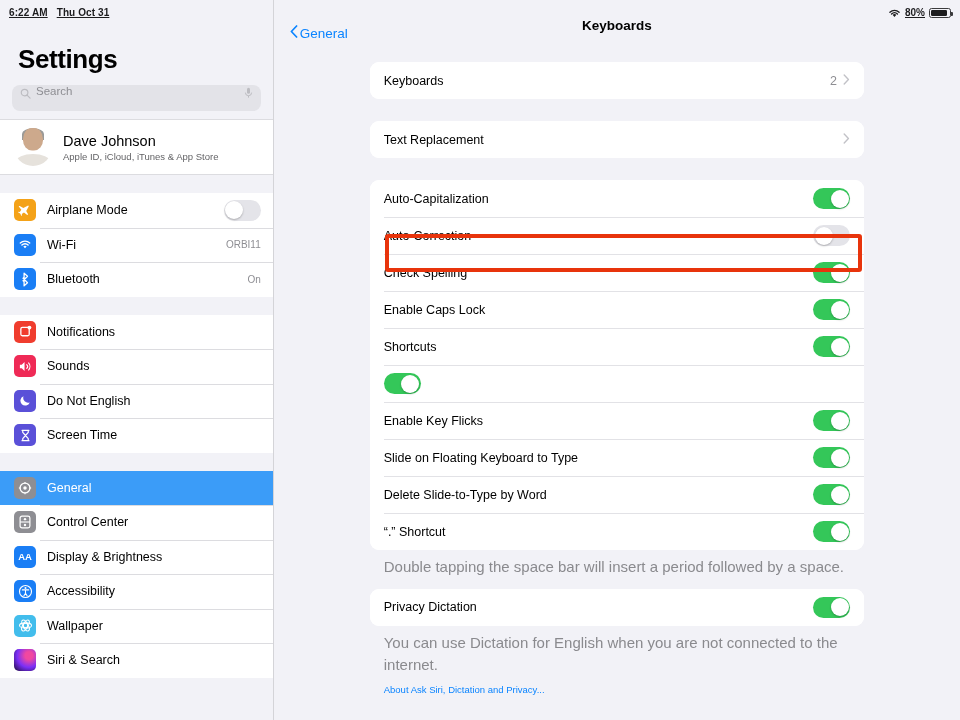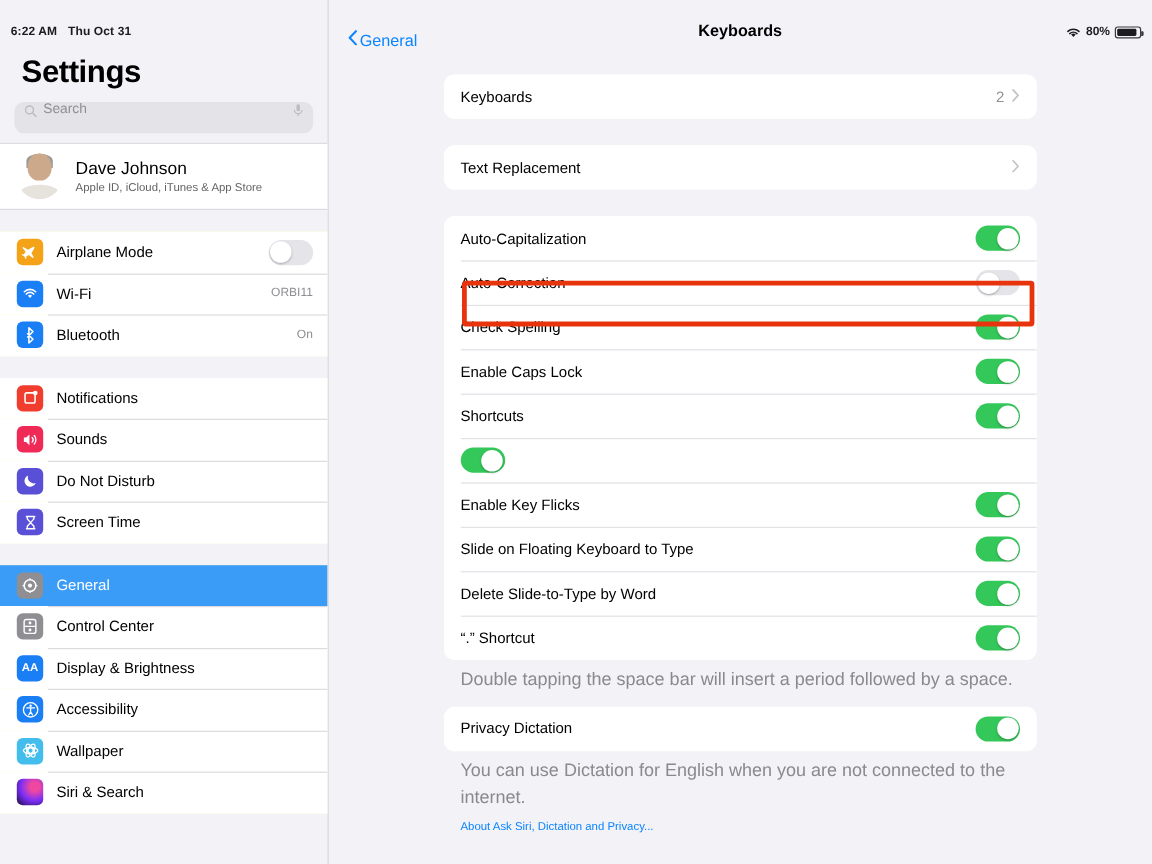--- a/index.html
+++ b/index.html
@@ -6,24 +6,25 @@
   html, body {
     width: 960px; height: 720px;
     font-family: "Liberation Sans", sans-serif;
     background: #ffffff;
     overflow: hidden;
   }
   #app { position: relative; width: 960px; height: 720px; display: flex; }
 
   
   .statusbar {
-    position: absolute; top: 18px; left: 0; width: 960px; height: 17px;
+    position: absolute; top: 4px; left: 0; width: 960px; height: 17px;
     display: flex; align-items: center; z-index: 50;
     font-size: 10px; font-weight: bold; color: #1c1c1e;
     padding: 0 9px;
+    text-decoration: underline;
   }
   .sb-left { display: flex; align-items: center; gap: 9px; }
   .sb-right { margin-left: auto; display: flex; align-items: center; gap: 4px; }
   .sb-time { letter-spacing: 0.1px; }
   .sb-date { letter-spacing: 0.1px; }
   .sb-pct { font-size: 10px; font-weight: bold; }
   .wifi-ico { display:block; }
   .batt {
     width: 22px; height: 10px; border: 1px solid #3a3a3c; border-radius: 2.5px;
     position: relative; display: inline-block;
@@ -50,21 +51,21 @@
   .search-wrap { padding: 10px 12px 8px 12px; }
   .searchbar {
     height: 26px; background: #e3e3e8; border-radius: 8px;
     display: flex; padding: 0 8px; gap: 5px;
     position: relative;
   }
   .search-ico { flex: 0 0 auto; opacity: .45; }
   .search-ph { font-size: 11.5px; color: #8e8e93; flex: 1 1 auto; }
   .mic-ico { flex: 0 0 auto; opacity: .45; }
 
-  .group { background: #fef9c3; }
+  .group { background: #000000; }
   .gap { height: 18px; background: #f2f2f7; }
 
   .account-row {
     display: flex; align-items: center; gap: 11px;
     padding: 9px 14px; background: #fff; height: 56px;
     border-top: 0.5px solid #dcdce0;
     border-bottom: 0.5px solid #dcdce0;
   }
   .avatar {
     width: 38px; height: 38px; border-radius: 50%; flex: 0 0 auto;
@@ -292,21 +293,21 @@
             </svg>
         </span>
         <span class="srow-label">Sounds</span>
       </div>
       <div class="srow">
         <span class="sico" style="background:#5a50d8">
           <svg width="13" height="13" viewBox="0 0 14 14">
               <path d="M11.6 9.1A5.2 5.2 0 0 1 4.9 2.4 5.2 5.2 0 1 0 11.6 9.1z" fill="#fff"></path>
             </svg>
         </span>
-        <span class="srow-label">Do Not Disturb</span>
+        <span class="srow-label">Do Not English</span>
       </div>
       <div class="srow">
         <span class="sico" style="background:#5a50d8">
           <svg width="11" height="13" viewBox="0 0 12 14">
               <path d="M2.2 1.4h7.6M2.2 12.6h7.6M3 1.4v2.2L6 7l3-3.4V1.4M3 12.6v-2.2L6 7l3 3.4v2.2" stroke="#fff" stroke-width="1.3" fill="none" stroke-linecap="round" stroke-linejoin="round"></path>
             </svg>
         </span>
         <span class="srow-label">Screen Time</span>
       </div>
     </div>

